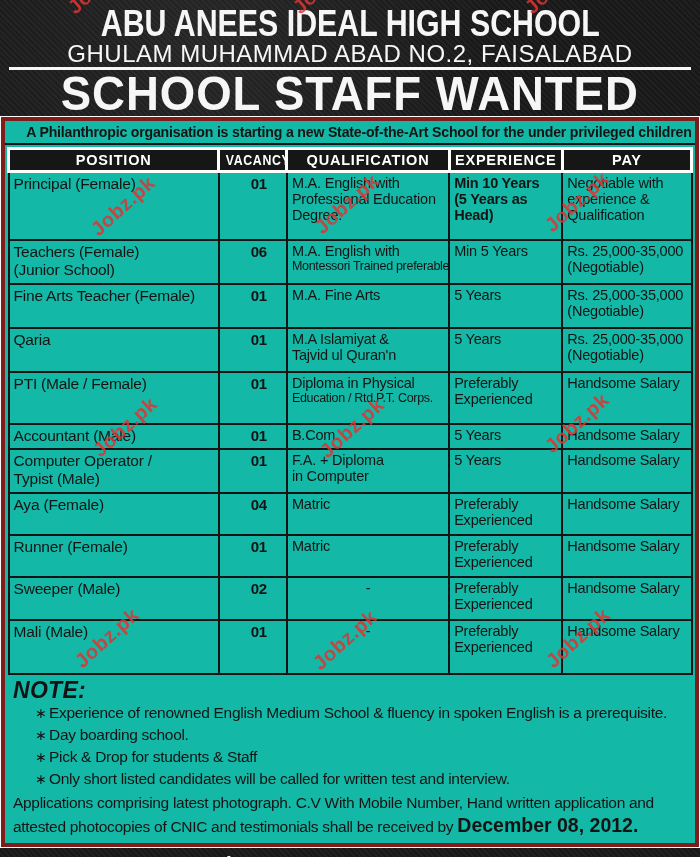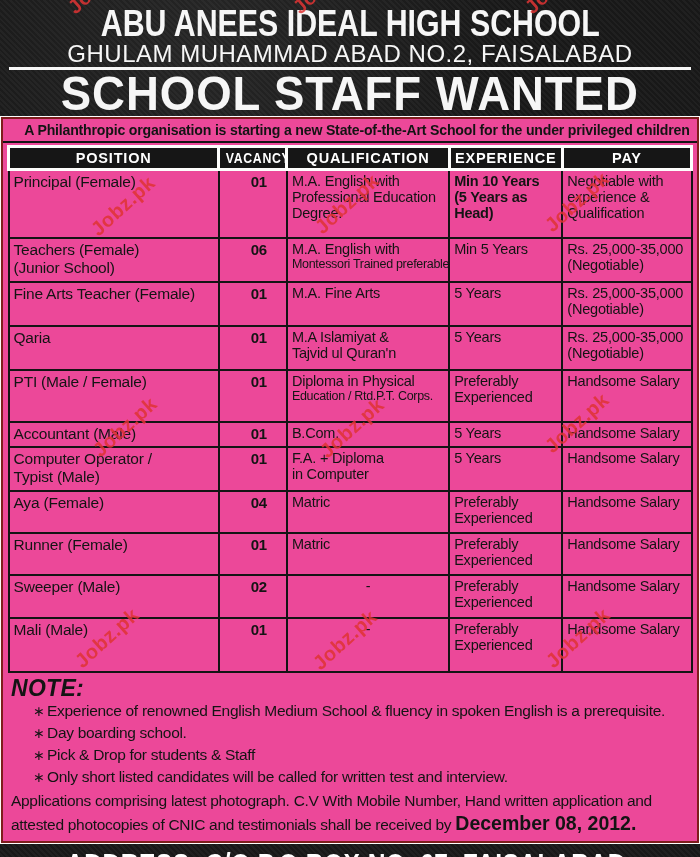--- a/index.html
+++ b/index.html
@@ -26,22 +26,22 @@
   }
   .school-name .squeeze{display:inline-block;transform:scaleX(.82);transform-origin:50% 50%;}
   .school-address{line-height:21px;font-size:24px;letter-spacing:.5px;white-space:nowrap;}
   .masthead-divider{height:3px;background:#f6f6f6;margin:3px 9px 1px;}
   .banner{line-height:45px;font-size:49px;font-weight:bold;white-space:nowrap;}
   .banner .squeeze{display:inline-block;transform:scaleX(.93);transform-origin:50% 50%;letter-spacing:1px;}
 
   
   .content-wrap{
     margin:1px 1px 0;
-    border:2px solid #7f1d1d;
-    background:#ec4899;
+    border:4px solid #7f1d1d;
+    background:#14b8a6;
   }
   .intro-box{
     border-bottom:2px solid #141414;
     height:22px;line-height:22px;text-align:center;
     font-weight:bold;font-size:15px;white-space:nowrap;overflow:hidden;
   }
   .intro-box .squeeze{display:inline-block;transform:scaleX(.94);transform-origin:50% 50%;letter-spacing:-.2px;}
 
   
   table.jobs{

